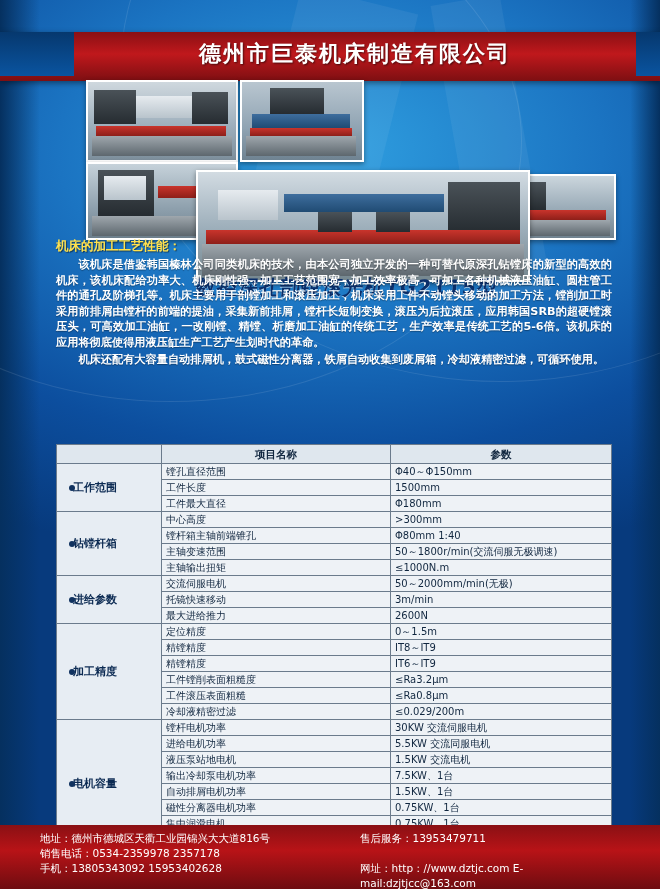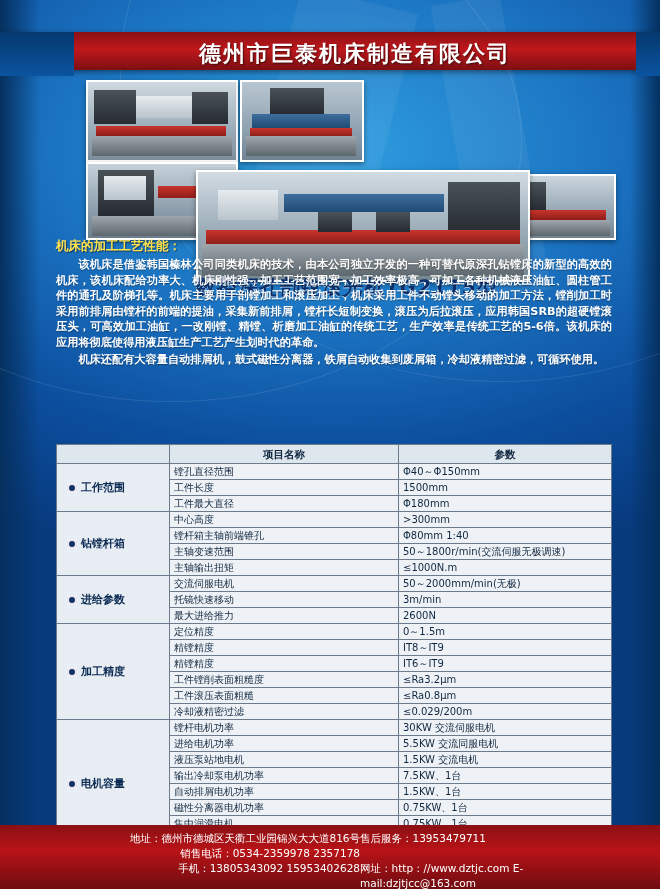--- a/index.html
+++ b/index.html
@@ -16,21 +16,21 @@
       radial-gradient(ellipse 680px 420px at 50% 150px, #2f9fe0 0%, #1b74c2 40%, #0c4e9e 72%, #073a7d 100%),
       linear-gradient(180deg,#0a4a96 0%,#0d59a8 40%,#0a4a96 100%);
     overflow:hidden;
   }
   
   .ray{position:absolute;background:rgba(255,255,255,0.06);transform-origin:50% 0;}
   .arc{position:absolute;border:1px solid rgba(255,255,255,0.10);border-radius:50%;}
 
   
   .header{
-    position:absolute;left:0;top:32px;width:660px;height:38px;
+    position:absolute;left:0;top:32px;width:660px;height:49px;
     background:linear-gradient(180deg,#8a1014 0%,#c0181c 45%,#7d0f12 100%);
     box-shadow:0 2px 6px rgba(0,0,0,.45);
   }
   .header .bar-left{
     position:absolute;left:0;top:0;width:74px;height:44px;
     background:linear-gradient(180deg,#06386e,#0a54a0);
   }
   .header .bar-right{
     position:absolute;right:0;top:0;width:24px;height:44px;
     background:linear-gradient(180deg,#06386e,#0a54a0);
@@ -81,39 +81,39 @@
     font-weight:bold;
   }
 
   
   .tablewrap{position:absolute;left:56px;top:444px;width:556px;}
   table{border-collapse:collapse;width:556px;background:#eef2f6;}
   th,td{border:1px solid #6b7b8c;font-size:10px;color:#10263f;padding:1px 4px;line-height:13px;}
   thead th{background:#dfe7ee;font-weight:bold;text-align:center;font-size:10.5px;height:16px;}
   td.grp{
     width:96px;text-align:left;font-size:11px;font-weight:bold;color:#0b2a52;
-    background:#e7edf3;padding-left:12px;position:relative;
+    background:#e7edf3;padding-left:4px;position:relative;
   }
   td.grp::before{
     content:"";position:absolute;left:12px;top:50%;margin-top:-3px;
     width:6px;height:6px;border-radius:50%;background:#10325f;
   }
   td.grp span{margin-left:12px;}
   td.item{width:220px;text-align:left;}
   td.val{text-align:left;border-radius:8px;}
 
   
   .footer{
     position:absolute;left:0;bottom:0;width:660px;height:64px;
     background:linear-gradient(180deg,#8a1014 0%,#b81317 40%,#6e0c10 100%);
     color:#fff;
   }
   .footer .inner{position:absolute;left:40px;top:6px;width:584px;font-size:10.5px;line-height:15px;}
   .fcol{display:flex;}
-  .fl{width:320px;text-align:right;}
+  .fl{width:320px;}
   .fr{width:264px;}
   .footer a,.footer span{color:#fff;}
 
   .edge-left{position:absolute;left:0;top:0;width:40px;height:889px;background:linear-gradient(90deg,#05305f,rgba(5,48,95,0));}
   .edge-right{position:absolute;right:0;top:0;width:30px;height:889px;background:linear-gradient(270deg,#05305f,rgba(5,48,95,0));}
 </style>
 </head>
 <body>
 
 <div class="page">

